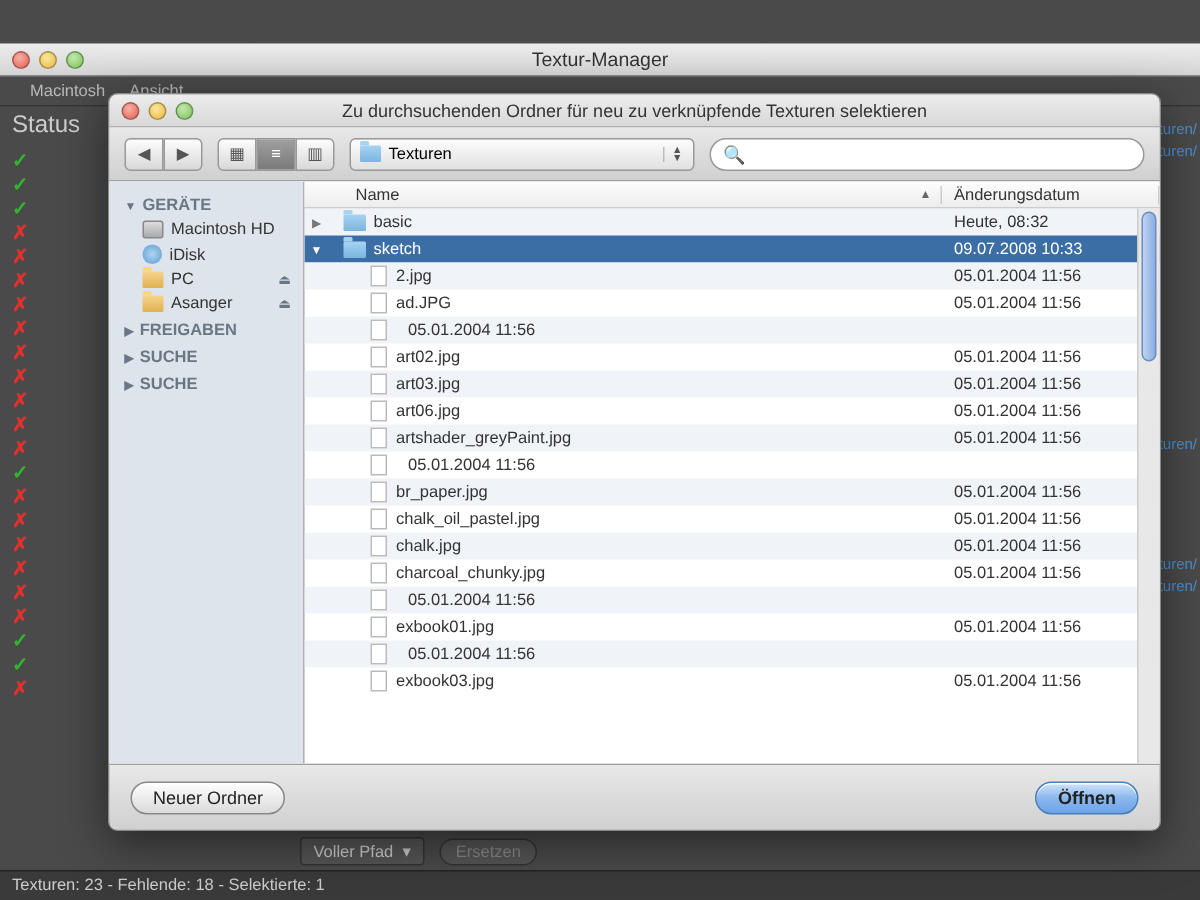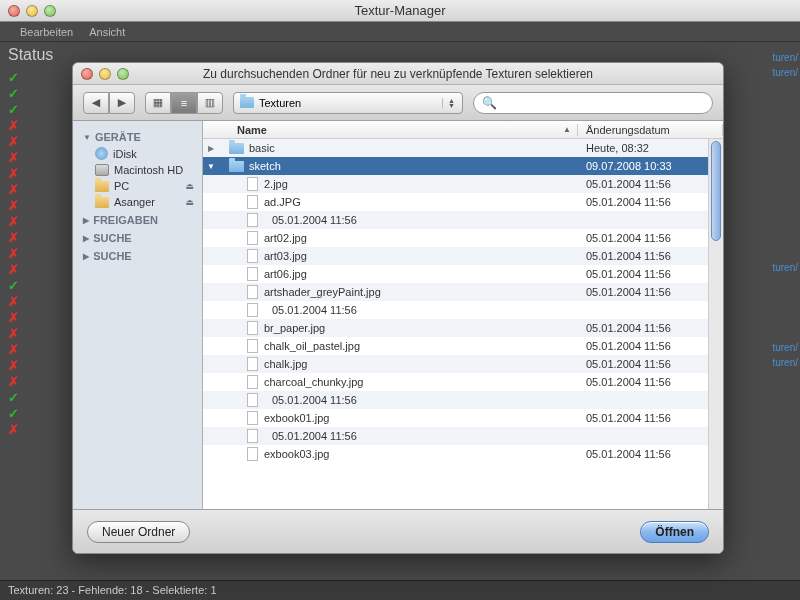--- a/index.html
+++ b/index.html
@@ -1,41 +1,41 @@
 <!DOCTYPE html>
 <html><head>
 <meta charset="utf-8">
 <style>
 * { margin: 0; padding: 0; box-sizing: border-box; font-family: "Lucida Grande", -apple-system, sans-serif; font-size: 11px; }
 body { background: #4a4a4a; width: 800px; height: 600px; overflow: hidden; position: relative; }
 
 
 .main-window { width: 800px; height: 600px; background: #4a4a4a; }
-.main-titlebar { height: 22px; background: linear-gradient(#ededed, #d4d4d4); border-bottom: 1px solid #888; display: flex; align-items: center; position: relative; }
+.main-titlebar { height: 22px; background: linear-gradient(#ededed, #d4d4d4); border-bottom: 1px solid #888; display: flex; align-items: center; position: relative; margin-top: 29px; }
 .traffic-lights { display: flex; gap: 6px; margin-left: 8px; }
 .traffic { width: 12px; height: 12px; border-radius: 50%; border: 0.5px solid rgba(0,0,0,0.3); }
 .tl-close { background: radial-gradient(circle at 40% 35%, #f8b0a8, #e05f50); }
 .tl-min { background: radial-gradient(circle at 40% 35%, #fce6a0, #e6b93e); }
 .tl-zoom { background: radial-gradient(circle at 40% 35%, #c0eab0, #7cbf55); }
 .main-title { position: absolute; left: 0; right: 0; text-align: center; font-size: 13px; color: #333; }
 .menubar { height: 20px; background: #4a4a4a; color: #bbb; display: flex; align-items: center; padding-left: 20px; gap: 16px; font-size: 12px; border-bottom: 1px solid #333;}
 .main-body { background: #4a4a4a; height: 530px; position: relative; }
 .status-col { position: absolute; left: 8px; top: 0; width: 40px; }
 .status-head { color: #ccc; font-size: 16px; padding: 4px 0; }
 .status-marks { display: flex; flex-direction: column; gap: 1px; margin-top: 2px; }
 .mark { font-size: 13px; font-weight: bold; line-height: 15px; }
 .mark.ok { color: #2eb82e; }
 .mark.bad { color: #e03030; }
 .statusbar { position: absolute; bottom: 0; left: 0; right: 0; height: 20px; background: #3a3a3a; color: #ccc; font-size: 11px; padding: 3px 8px; border-top: 1px solid #222; }
 .bottom-controls { position: absolute; bottom: 24px; left: 200px; display: flex; align-items: center; gap: 10px; }
 .combo { background: #555; color: #ccc; border: 1px solid #333; border-radius: 3px; padding: 2px 8px; font-size: 11px; }
 .btn-dark { background: #555; color: #888; border: 1px solid #333; border-radius: 10px; padding: 2px 10px; font-size: 11px; }
 
 
-.sheet { position: absolute; top: 62px; left: 72px; width: 652px; height: 492px; background: #ededed; border: 1px solid #888; border-radius: 6px; box-shadow: 0 8px 30px rgba(0,0,0,0.5); display: flex; flex-direction: column; }
+.sheet { position: absolute; top: 62px; left: 72px; width: 702px; height: 492px; background: #ededed; border: 1px solid #888; border-radius: 6px; box-shadow: 0 8px 30px rgba(0,0,0,0.5); display: flex; flex-direction: column; }
 .sheet-titlebar { height: 22px; background: linear-gradient(#ededed, #d8d8d8); border-bottom: 1px solid #b0b0b0; display: flex; align-items: center; position: relative; border-radius: 6px 6px 0 0; }
 .sheet-title { position: absolute; left: 0; right: 0; text-align: center; font-size: 12px; color: #333; }
 .toolbar { height: 36px; background: linear-gradient(#e8e8e8, #d0d0d0); border-bottom: 1px solid #a0a0a0; display: flex; align-items: center; padding: 0 10px; gap: 10px; }
 .nav-btns { display: flex; }
 .tb-btn { width: 26px; height: 22px; background: linear-gradient(#fdfdfd, #d8d8d8); border: 1px solid #999; display: flex; align-items: center; justify-content: center; color: #555; }
 .tb-btn:first-child { border-radius: 4px 0 0 4px; }
 .tb-btn:last-child { border-radius: 0 4px 4px 0; }
 .view-btns { display: flex; }
 .view-btns .tb-btn { width: 26px; }
 .view-btns .tb-btn.active { background: linear-gradient(#9f9f9f, #7a7a7a); color: #fff; }
@@ -55,21 +55,21 @@
 .sb-icon { width: 16px; height: 13px; margin-right: 5px; display: inline-block; }
 .sb-idisk { background: radial-gradient(circle, #b0d4f0, #5a9cd0); border-radius: 50%; width: 13px; height: 13px; }
 .sb-hd { background: linear-gradient(#ddd, #aaa); border-radius: 2px; border: 1px solid #888; width: 14px; height: 12px; }
 .sb-folder { background: linear-gradient(#f5d58a, #e0b050); border-radius: 1px; width: 14px; height: 11px; position: relative; }
 .sb-folder::before { content: ''; position: absolute; top: -3px; left: 0; width: 6px; height: 3px; background: #f5d58a; border-radius: 1px 1px 0 0; }
 .eject { margin-left: auto; color: #6a7684; font-size: 9px; }
 
 .filelist { flex: 1; display: flex; flex-direction: column; position: relative; }
 .fl-header { height: 18px; background: linear-gradient(#fdfdfd, #ededed); border-bottom: 1px solid #ccc; display: flex; align-items: center; font-size: 11px; color: #333; }
 .fl-col-disc { width: 28px; }
-.fl-col-name { flex: 1; padding-left: 6px; display: flex; align-items: center; border-right: 1px solid #ccc; font-weight: bold; }
+.fl-col-name { flex: 1; padding-left: 6px; display: flex; align-items: center; border-right: 1px solid #ccc; }
 .fl-col-name .sort { margin-left: auto; margin-right: 6px; font-size: 8px; color: #666; }
 .fl-col-date { width: 145px; padding-left: 8px; border-right: 1px solid #ccc; }
 .fl-rows { flex: 1; overflow: hidden; }
 .fl-row { height: 18px; display: flex; align-items: center; font-size: 11px; color: #333; }
 .fl-row.alt { background: #f0f4f8; }
 .fl-row.sel { background: #3a6ea5; color: #fff; }
 .fl-disc { width: 16px; text-align: center; font-size: 8px; color: #777; }
 .fl-row.sel .fl-disc { color: #fff; }
 .fl-icon { width: 15px; height: 12px; margin-right: 5px; display: inline-block; }
 .fl-folder { background: linear-gradient(#a7d3f2, #7ab5e0); border-radius: 1px; position: relative; width: 15px; height: 11px; }
@@ -94,21 +94,21 @@
 <div class="main-window">
   <div class="main-titlebar">
     <div class="traffic-lights">
       <div class="traffic tl-close"></div>
       <div class="traffic tl-min"></div>
       <div class="traffic tl-zoom"></div>
     </div>
     <div class="main-title">Textur-Manager</div>
   </div>
   <div class="menubar">
-    <span>Bearbeiten</span>
+    <span>Macintosh</span>
     <span>Ansicht</span>
   </div>
   <div class="main-body">
     <div class="status-col">
       <div class="status-head">Status</div>
       <div class="status-marks" id="status-marks">
           <span class="mark ok">✓</span>
           <span class="mark ok">✓</span>
           <span class="mark ok">✓</span>
           <span class="mark bad">✗</span>
@@ -178,26 +178,26 @@
   </div>
 
   <div class="browser">
     <div class="sidebar">
       <div class="sb-header">
           <span class="tri">▼</span>
           <span>GERÄTE</span>
         </div>
       <div id="sb-devices">
           <div class="sb-item">
+            <span class="sb-icon sb-hd"></span>
+            <span>Macintosh HD</span>
+          </div>
+          <div class="sb-item">
             <span class="sb-icon sb-idisk"></span>
             <span>iDisk</span>
-          </div>
-          <div class="sb-item">
-            <span class="sb-icon sb-hd"></span>
-            <span>Macintosh HD</span>
           </div>
           <div class="sb-item">
             <span class="sb-icon sb-folder"></span>
             <span>PC</span>
             <span class="eject">⏏</span>
           </div>
           <div class="sb-item">
             <span class="sb-icon sb-folder"></span>
             <span>Asanger</span>
             <span class="eject">⏏</span>

